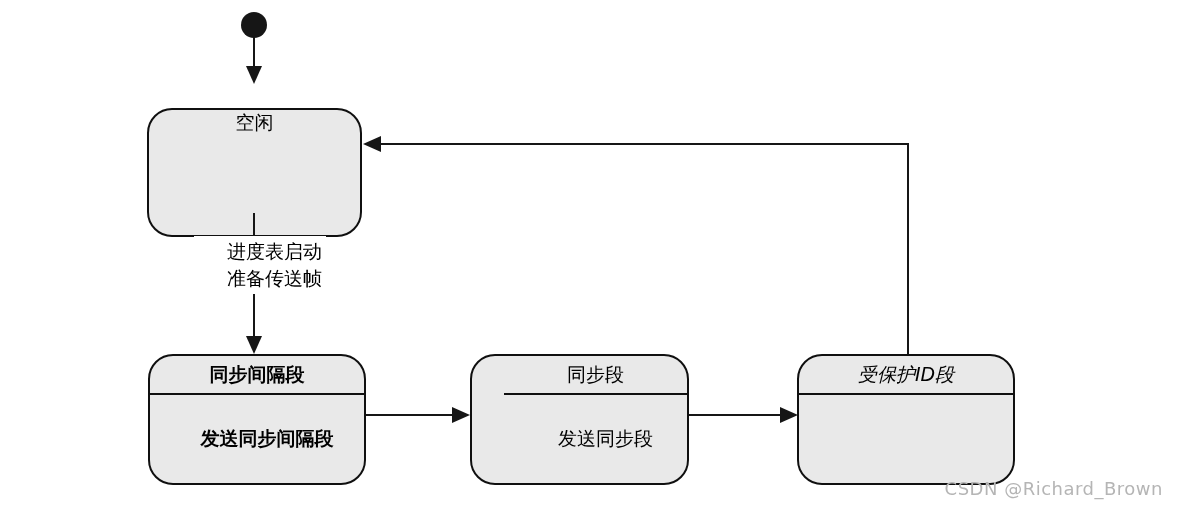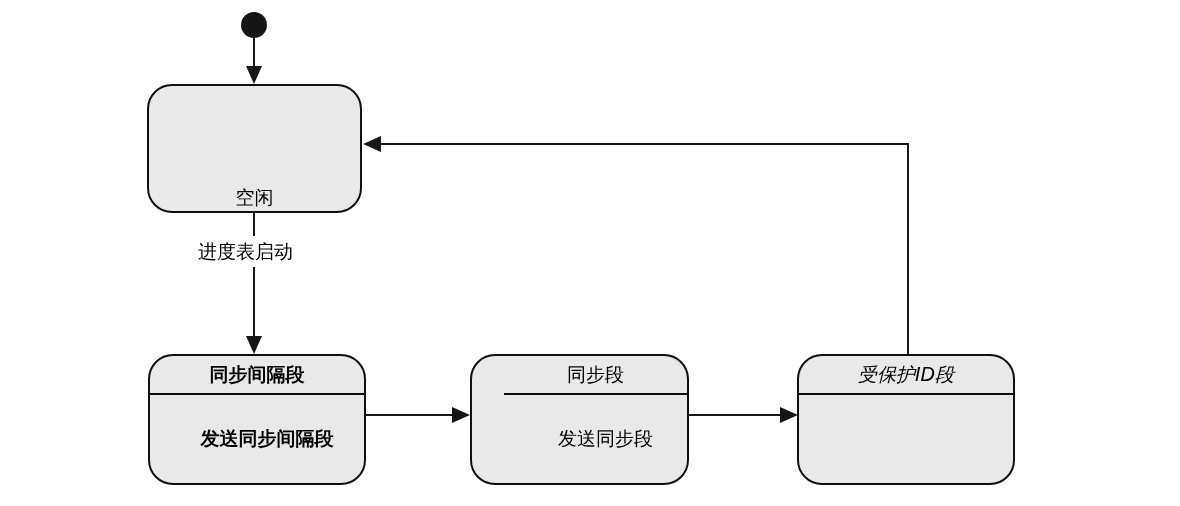--- a/index.html
+++ b/index.html
@@ -20,21 +20,21 @@
     position: absolute;
     box-sizing: border-box;
     background: #e9e9e9;
     border: 2px solid #101010;
     border-radius: 25px;
     display: flex;
     flex-direction: column;
     color: #000000;
     font-size: 19px;
   }
-  .state.simple { justify-content: flex-end; align-items: center; }
+  .state.simple { justify-content: flex-start; align-items: center; margin-top: 24px; }
   .state-title {
     height: 37px;
     flex: 0 0 37px;
     border-bottom: 2px solid #101010;
     display: flex;
     align-items: center;
     justify-content: center;
   }
   .state-body {
     flex: 1 1 auto;
@@ -61,21 +61,21 @@
     width: 0;
     height: 0;
   }
   .arrow.down  { border-left: 8px solid transparent; border-right: 8px solid transparent; border-top: 18px solid #161616; }
   .arrow.right { border-top: 8px solid transparent; border-bottom: 8px solid transparent; border-left: 18px solid #161616; }
   .arrow.left  { border-top: 8px solid transparent; border-bottom: 8px solid transparent; border-right: 18px solid #161616; }
   
   .edge-label {
     position: absolute;
     background: #ffffff;
-    text-align: left;
+    text-align: right;
     font-size: 19px;
     line-height: 27px;
     color: #000000;
     padding: 2px 4px;
   }
   
   .watermark {
     position: absolute;
     right: 17px;
     top: 478px;
@@ -95,20 +95,21 @@
   <div class="arrow down" style="left:246px; top:66px;"></div>
 
   <div class="state simple" style="left:147px; top:84px; width:215px; height:129px;">
     <span>空闲</span>
   </div>
 
   <div class="vline" style="left:253px; top:213px; height:124px;"></div>
   <div class="arrow down" style="left:246px; top:336px;"></div>
   <div class="edge-label" style="left:194px; top:236px; width:124px;">
     <div>进度表启动</div>
+    <div>准备传送帧</div>
   </div>
 
   <div class="state" style="left:148px; top:354px; width:218px; height:131px;font-weight:bold;">
     <div class="state-title">
       <span>同步间隔段</span>
     </div>
     <div class="state-body">
       <span>发送同步间隔段</span>
     </div>
   </div>
@@ -131,14 +132,15 @@
   <div class="state" style="left:797px; top:354px; width:218px; height:131px;font-style:italic;">
     <div class="state-title">
       <span>受保护ID段</span>
     </div>
   </div>
 
   <div class="vline" style="left:907px; top:144px; height:210px;"></div>
   <div class="hline" style="left:380px; top:143px; width:529px;"></div>
   <div class="arrow left" style="left:363px; top:136px;"></div>
 
+  <div class="watermark">CSDN @Richard_Brown</div>
 
 </div>
 
 </body></html>

